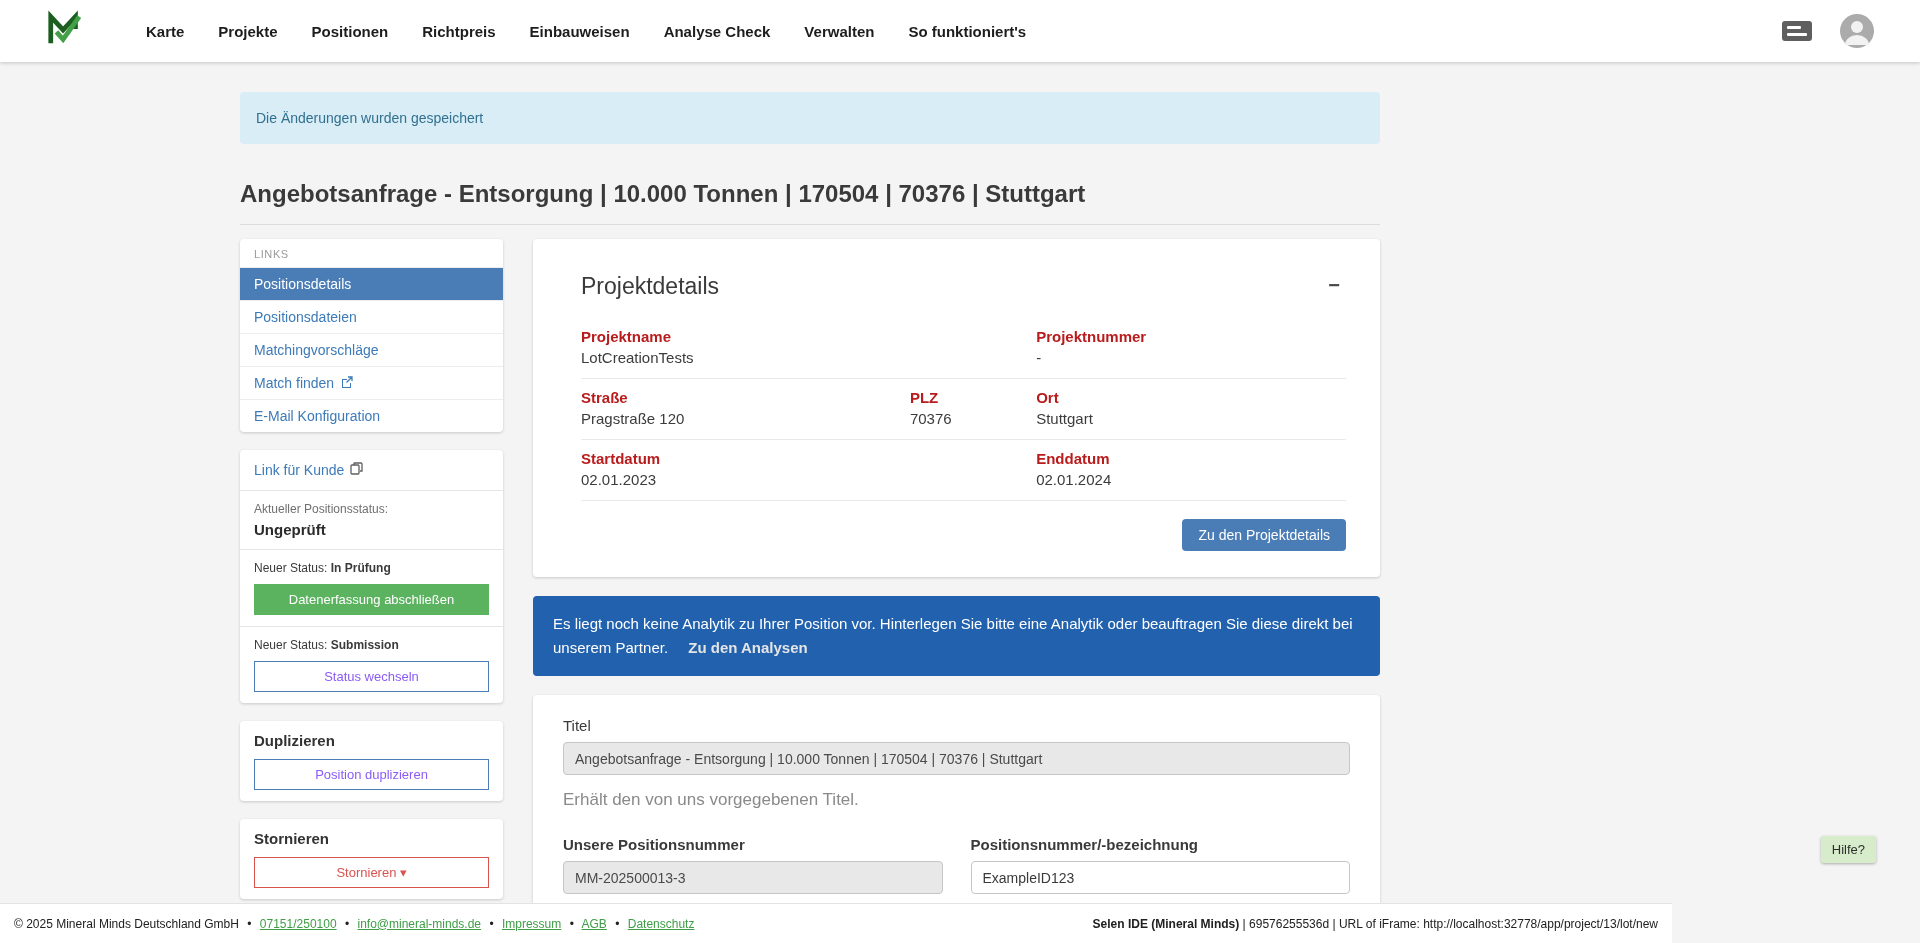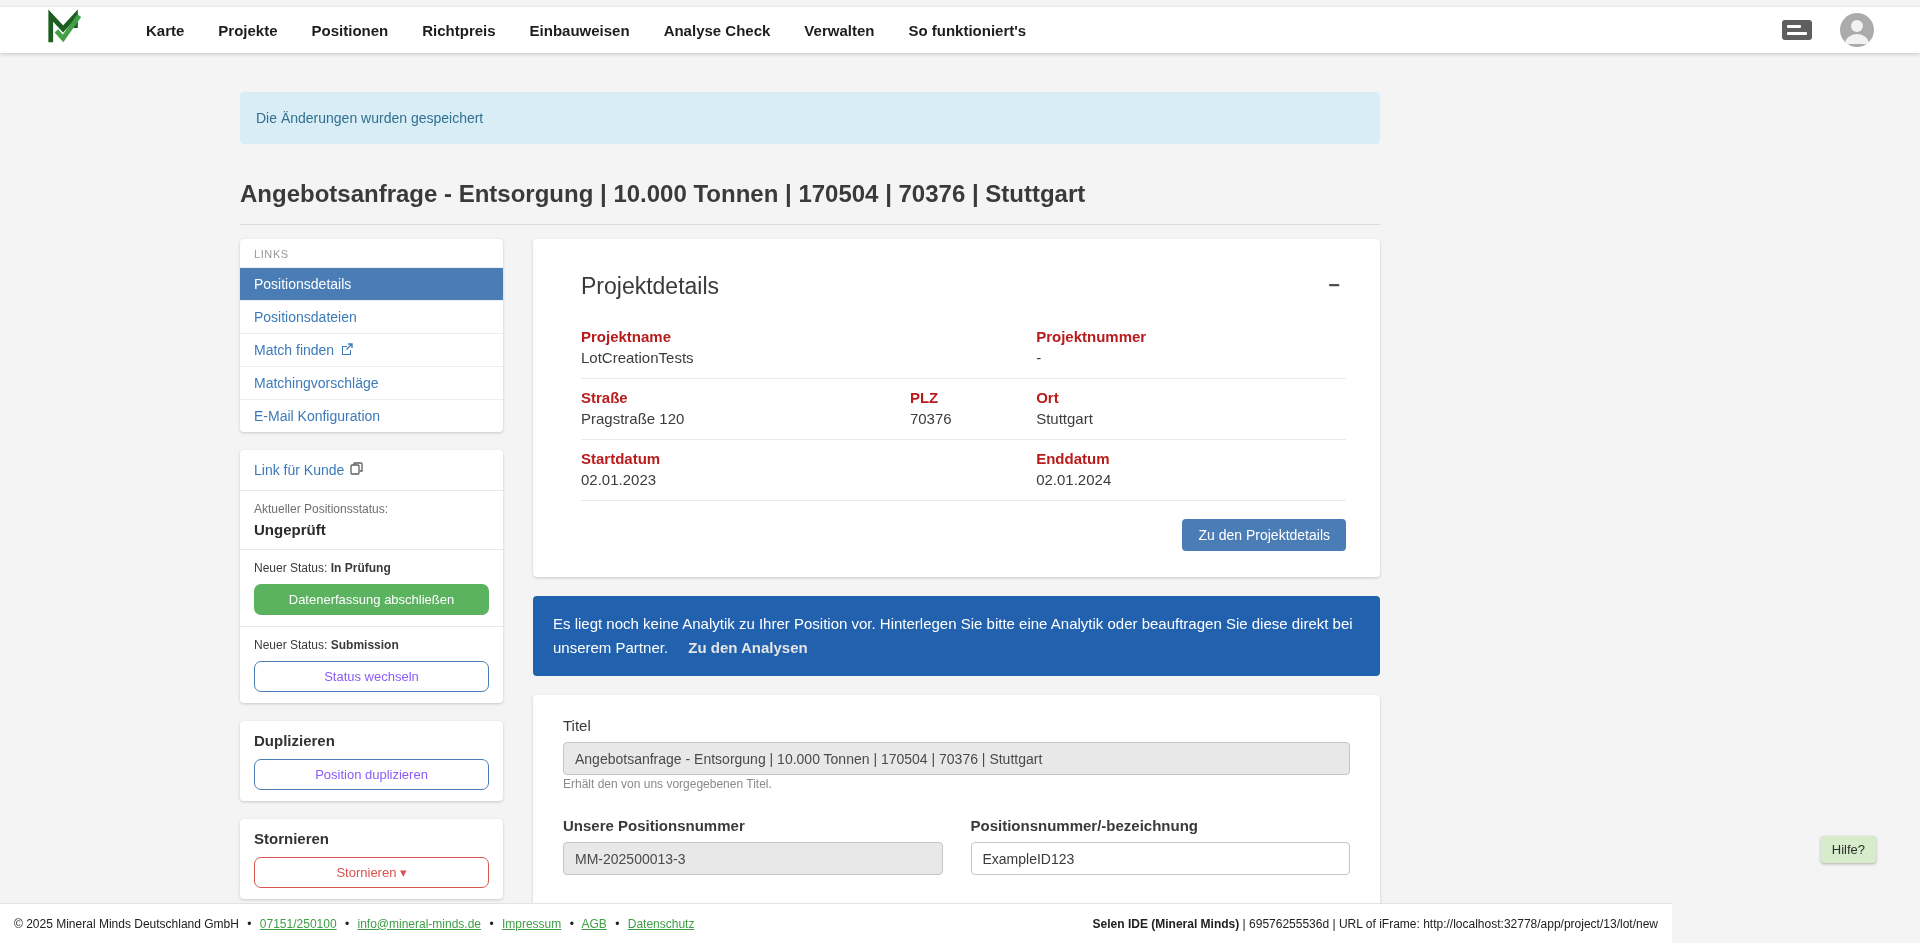--- a/index.html
+++ b/index.html
@@ -1,20 +1,20 @@
 <!DOCTYPE html>
 <html><head>
 <meta charset="utf-8">
 <style>
   * { margin:0; padding:0; box-sizing:border-box; }
   html,body { width:1920px; height:943px; overflow:hidden; background:#f4f4f4;
               font-family:"Liberation Sans", sans-serif; }
 
   
-  .topnav { position:fixed; top:7px; left:0; width:1920px; height:46px; background:#fff;
+  .topnav { position:fixed; top:0; left:0; width:1920px; height:62px; background:#fff;
             box-shadow:0 1px 4px rgba(0,0,0,.2); display:flex; align-items:center; z-index:30; }
   .logo { margin-left:46px; display:flex; align-items:center; cursor:pointer; }
   .nav-links { display:flex; margin-left:62px; gap:34px; align-items:center; }
   .nav-item { font-size:15px; font-weight:bold; color:#1d1d1d; cursor:pointer; white-space:nowrap; }
   .nav-right { margin-left:auto; margin-right:46px; display:flex; align-items:center; gap:28px; }
   .icon-btn { cursor:pointer; display:flex; align-items:center; }
 
   
   .page { position:absolute; top:62px; left:0; width:1620px; height:881px; overflow:hidden; }
   .container { width:1140px; margin:0 auto; }
@@ -39,21 +39,21 @@
   .side-item.active { background:#4a7db5; color:#fff; }
 
   
   .sec { padding:11px 14px; border-bottom:1px solid #e7e7e7; }
   .sec:last-child { border-bottom:none; }
   .cust-link { color:#3c7ab8; font-size:14px; cursor:pointer; display:inline-flex; align-items:center; gap:6px; }
   .muted-label { font-size:12px; color:#6f6f6f; }
   .status-value { font-size:15px; font-weight:bold; color:#2b2b2b; margin-top:5px; }
   .next-line { font-size:12px; color:#3a3a3a; }
   .next-line b { font-weight:bold; }
-  .btn { display:block; width:100%; text-align:center; font-size:13px; border-radius:7px;
+  .btn { display:block; width:100%; text-align:center; font-size:13px; border-radius:0;
          padding:7px 16px; cursor:pointer; border:1px solid transparent; font-family:inherit; }
   .btn-green { background:#5bb25f; color:#fff; margin-top:9px; }
   .btn-outline-blue { background:#fff; border-color:#4a7db5; color:#8b5cf6; margin-top:9px; }
   .btn-outline-red { background:#fff; border-color:#d9534f; color:#d9534f; }
   .side-heading { font-size:15px; font-weight:bold; color:#333; margin-bottom:10px; }
 
   
   .pd-card { padding:34px 34px 26px 48px; }
   .pd-head { display:flex; align-items:flex-start; justify-content:space-between; margin-bottom:18px; }
   .pd-title { font-size:23px; color:#3a3a3a; font-weight:500; }
@@ -73,21 +73,21 @@
   .banner-link { color:#e5e5e5; font-weight:bold; margin-left:16px; cursor:pointer; text-decoration:none; }
 
   
   .form-card { margin-top:19px; padding:22px 30px 40px; }
   .form-label { font-size:15px; color:#3a3a3a; margin-bottom:8px; }
   .form-label.bold { font-weight:bold; }
   .text-input { width:100%; height:33px; border:1px solid #c6c6c6; border-radius:4px;
                 padding:0 11px; font-size:14px; color:#3a3a3a; background:#fff;
                 font-family:inherit; }
   .text-input[disabled] { background:#e8e8e8; color:#4a4a4a; }
-  .helper { font-size:12px; color:#8a8a8a; margin-top:2px; }
+  .helper { font-size:17px; color:#8a8a8a; margin-top:15px; }
   .two-col { display:grid; grid-template-columns:1fr 1fr; gap:28px; margin-top:26px; }
 
   
   .help-fab { position:fixed; right:44px; bottom:80px; background:#d6ecca; color:#2e2e2e;
               font-size:13px; padding:6px 11px; border-radius:3px; cursor:pointer;
               box-shadow:0 1px 3px rgba(0,0,0,.3); z-index:40; }
 
   
   .footer { position:fixed; left:0; bottom:0; width:1672px; height:40px; background:#fff;
             border-top:1px solid #e3e3e3; display:flex; align-items:center;
@@ -152,30 +152,30 @@
 
         <div class="card">
           <div class="links-header">LINKS</div>
           <div class="side-item active">
             <span>Positionsdetails</span>
           </div>
           <div class="side-item">
             <span>Positionsdateien</span>
           </div>
           <div class="side-item">
+            <span>Matchingvorschläge</span>
+          </div>
+          <div class="side-item">
             <span>Match finden</span>
             <span>
               <svg width="12" height="12" viewBox="0 0 12 12">
                 <path d="M1 3 h5 v1 H2 v7 h7 v-4 h1 v5 H1 z" fill="#3c7ab8"></path>
                 <path d="M7 1 h4 v4 M11 1 L5.5 6.5" stroke="#3c7ab8" stroke-width="1.3" fill="none"></path>
               </svg>
             </span>
-          </div>
-          <div class="side-item">
-            <span>Matchingvorschläge</span>
           </div>
           <div class="side-item">
             <span>E-Mail Konfiguration</span>
           </div>
         </div>
 
         <div class="card">
           <div class="sec">
             <span class="cust-link">
               <span>Link für Kunde</span>

